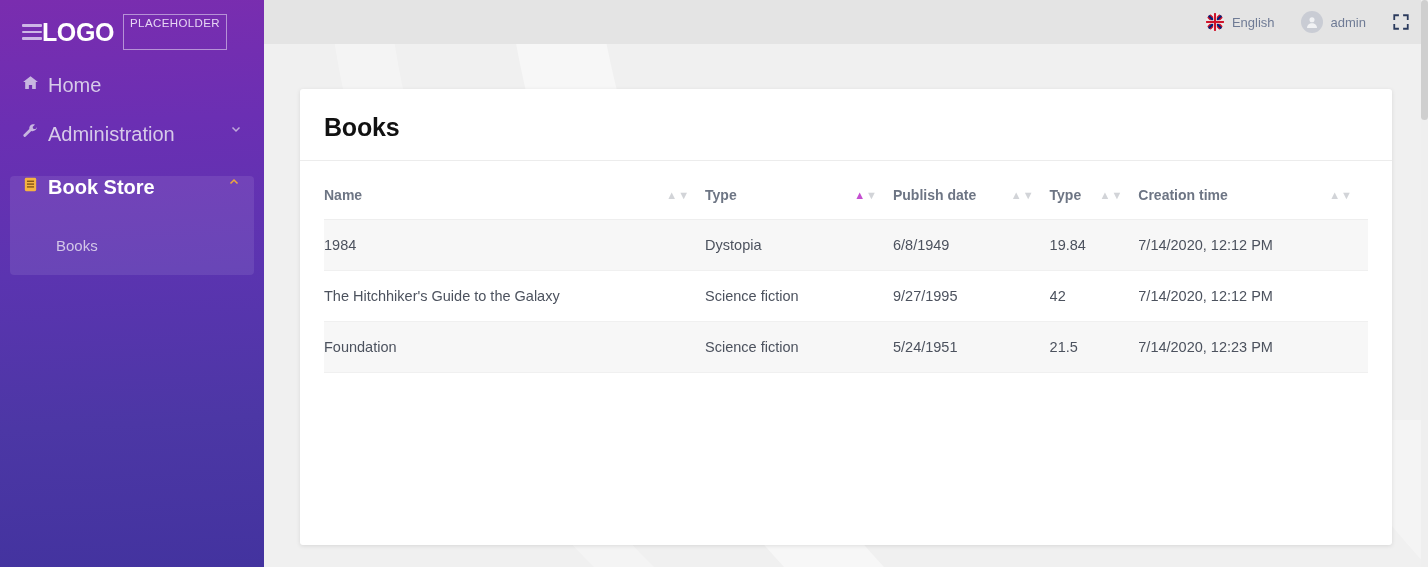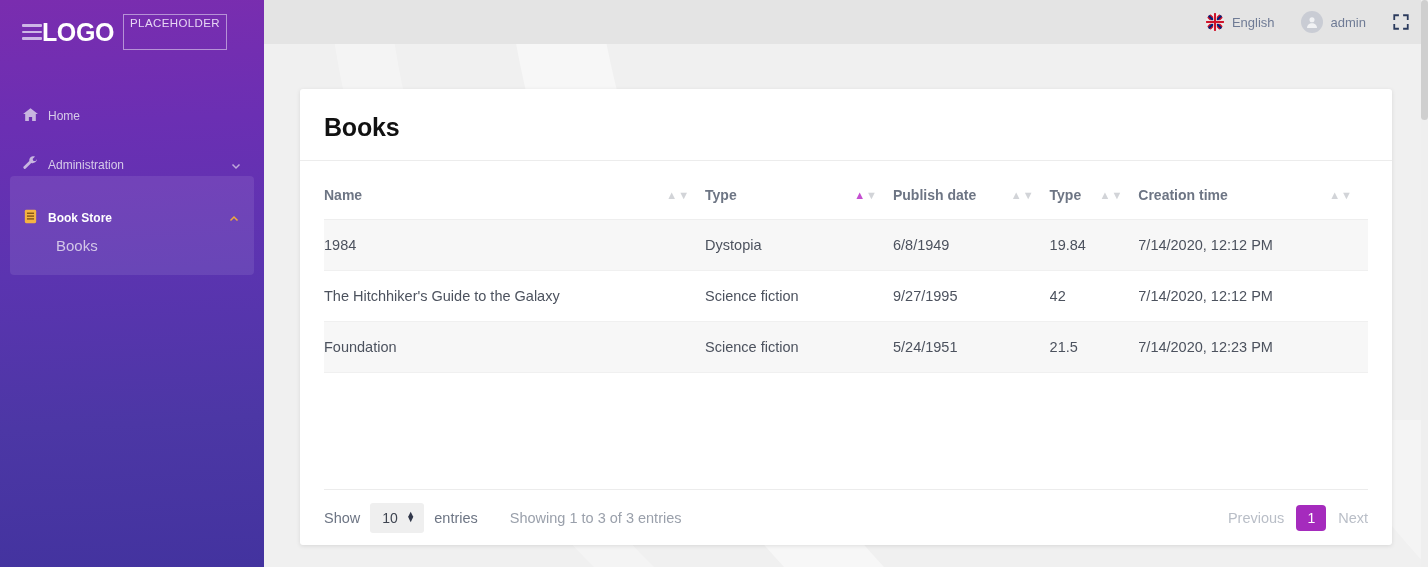--- a/index.html
+++ b/index.html
@@ -70,25 +70,25 @@
     letter-spacing: 0.4px;
     border: 1px solid #b692d6;
     padding: 3px 6px 19px 6px;
     line-height: 1;
   }
 
   .nav { margin-top: 10px; }
 
   .nav-item {
     display: flex;
-    align-items: flex-end;
+    align-items: flex-start;
     height: 49px;
     padding: 0 22px 0 22px;
     color: #d7cbe9;
-    font-size: 12px;
+    font-size: 20px;
     cursor: pointer;
     position: relative;
   }
   .nav-item .nav-icon {
     width: 26px;
     flex: 0 0 26px;
     display: flex;
     align-items: center;
     color: #c8b6e0;
   }
@@ -534,40 +534,20 @@
               <td>Foundation</td>
               <td>Science fiction</td>
               <td>5/24/1951</td>
               <td>21.5</td>
               <td>7/14/2020, 12:23 PM</td>
             </tr>
           </tbody>
         </table>
       </div>
 
-      <div class="card-footer">
-        <div class="footer-left">
-          <span>Show</span>
-          <div class="length-select">
-            <span>10</span>
-            <span class="stepper">
-              <span>▲</span>
-                <span>▼</span>
-            </span>
-          </div>
-          <span>entries</span>
-          <span class="footer-info">Showing 1 to 3 of 3 entries</span>
-        </div>
-
-        <div class="footer-right">
-          <span class="page-link">Previous</span>
-          <span class="page-num">1</span>
-          <span class="page-link">Next</span>
-        </div>
-      </div>
 
     </div>
 
     <div class="scrollbar-track">
       <div class="scrollbar-thumb"></div>
     </div>
 
   </section>
 </div>
 

